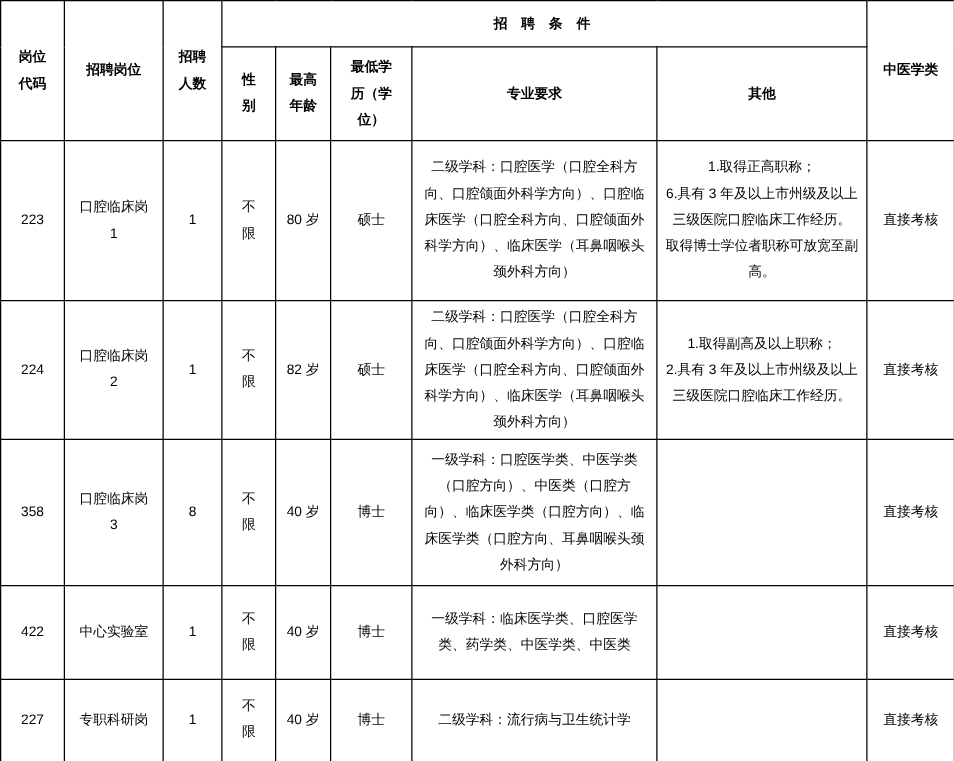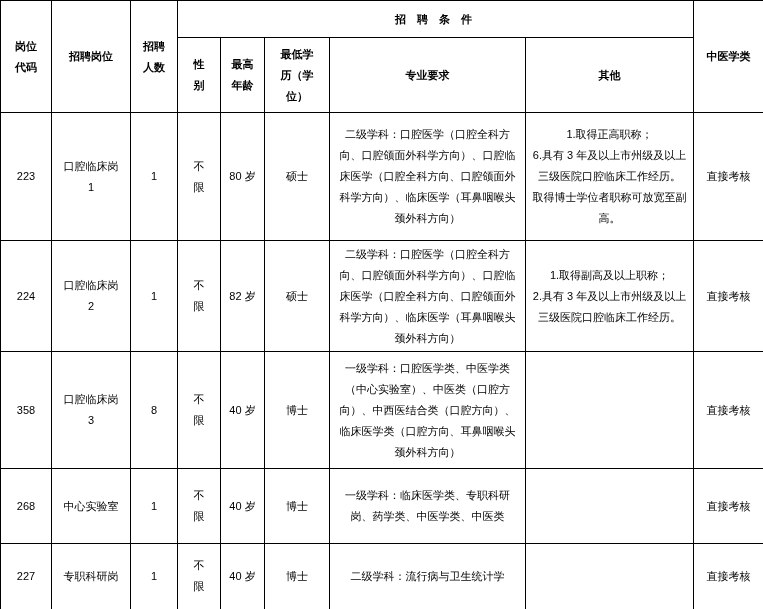--- a/index.html
+++ b/index.html
@@ -105,34 +105,34 @@
 
     <tr class="r225">
       <td>358</td>
       <td>口腔临床岗
 3</td>
       <td>8</td>
       <td>不
 限</td>
       <td>40 岁</td>
       <td>博士</td>
-      <td class="left">一级学科：口腔医学类、中医学类（中心实验室）、中医类（口腔方向）、中西医结合类（口腔方向）、临床医学类（口腔方向、耳鼻咽喉头颈外科方向）</td>
+      <td class="left">一级学科：口腔医学类、中医学类（口腔方向）、中医类（口腔方向）、临床医学类（口腔方向）、临床医学类（口腔方向、耳鼻咽喉头颈外科方向）</td>
       <td class="left"></td>
       <td>直接考核</td>
     </tr>
 
     <tr class="r226">
-      <td>268</td>
+      <td>422</td>
       <td>中心实验室</td>
       <td>1</td>
       <td>不
 限</td>
       <td>40 岁</td>
       <td>博士</td>
-      <td class="left">一级学科：临床医学类、专职科研岗、药学类、中医学类、中医类</td>
+      <td class="left">一级学科：临床医学类、口腔医学类、药学类、中医学类、中医类</td>
       <td class="left"></td>
       <td>直接考核</td>
     </tr>
 
     <tr class="r227">
       <td>227</td>
       <td>专职科研岗</td>
       <td>1</td>
       <td>不
 限</td>

